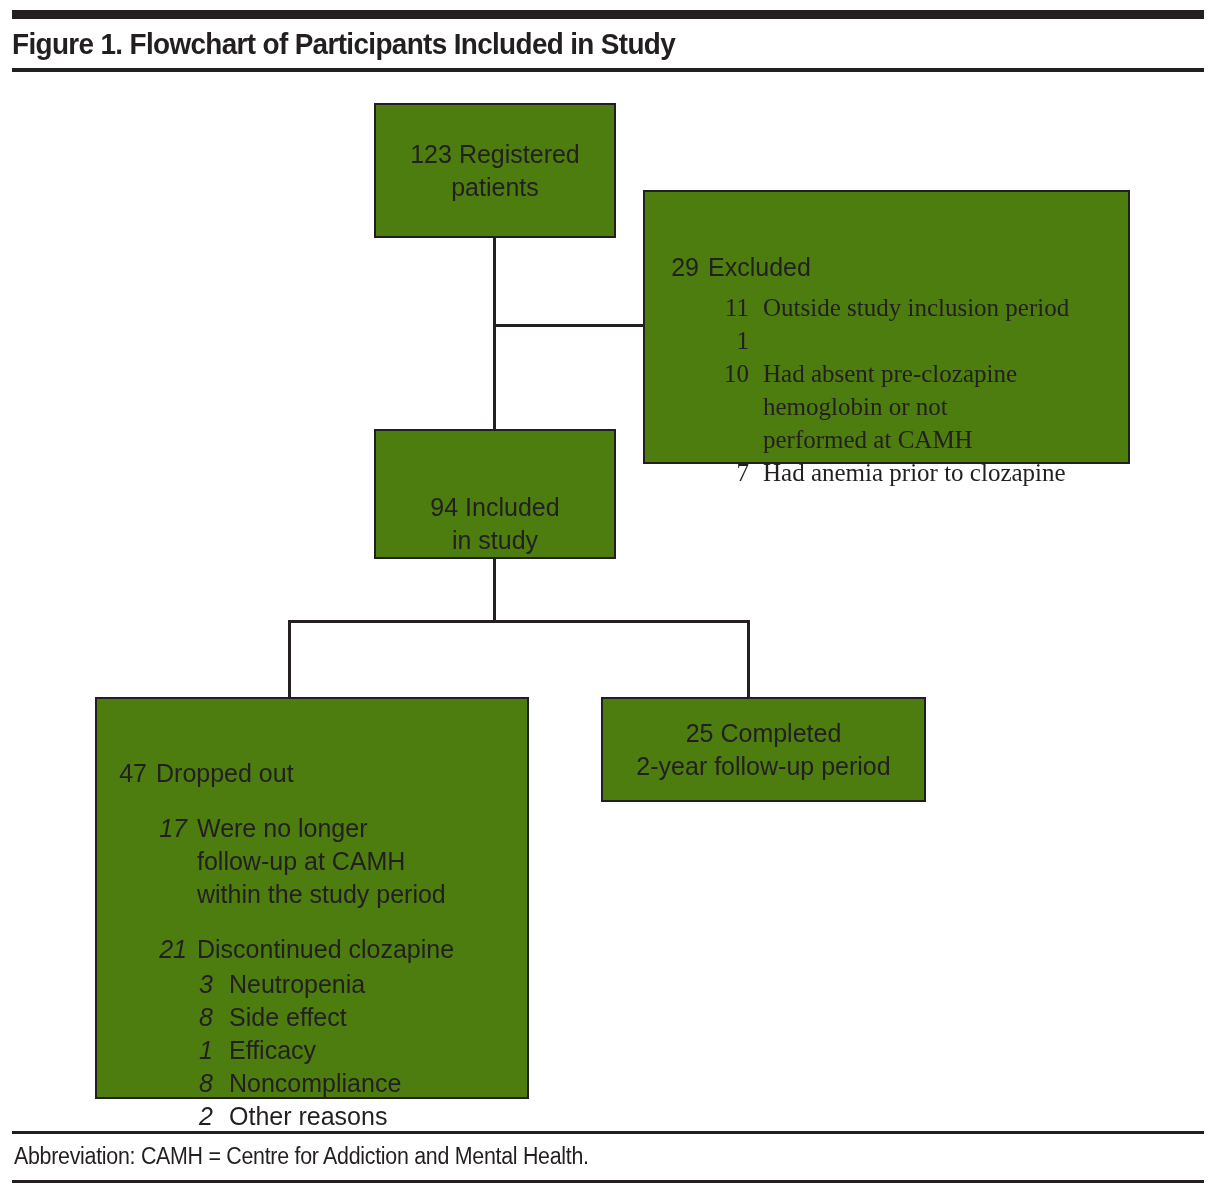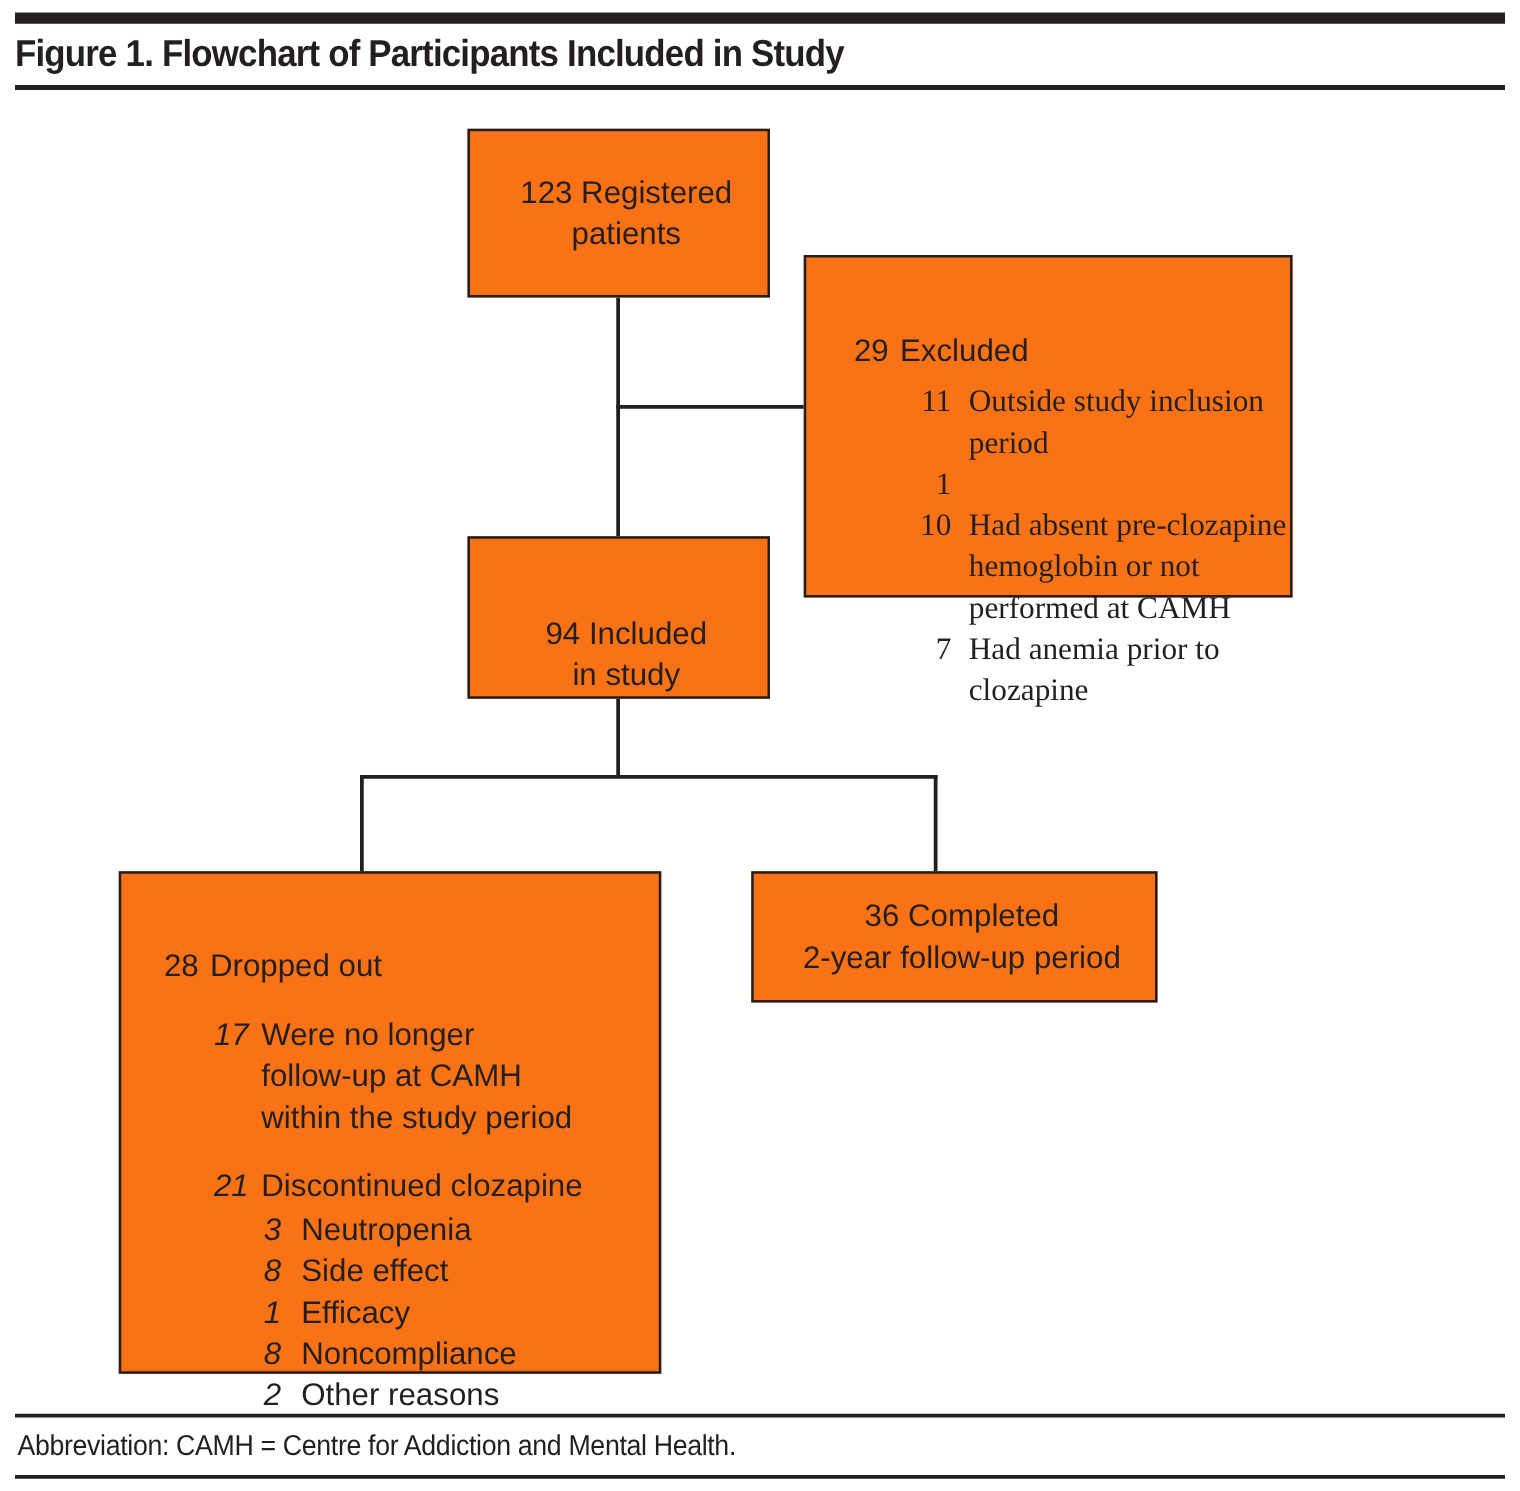--- a/index.html
+++ b/index.html
@@ -80,38 +80,37 @@
     top: 1180px;
     width: 1192px;
     height: 3px;
     background: #231f20;
   }
 
   
   .box {
     position: absolute;
     border: 2.5px solid #231f20;
-    background: #f97316;
+    background: #4d7c0f;
     box-sizing: border-box;
     font-size: 25px;
     line-height: 33px;
     color: #231f20;
-    padding-left: 12px;
   }
   .box.centered {
     display: flex;
     flex-direction: column;
     align-items: center;
     justify-content: center;
     text-align: center;
   }
 
   #box-registered { left: 374px; top: 103px;  width: 242px; height: 135px; }
   #box-included   { left: 374px; top: 429px;  width: 242px; height: 130px; justify-content: flex-end; }
-  #box-excluded   { left: 643px; top: 204px;  width: 391px; height: 274px; }
+  #box-excluded   { left: 643px; top: 190px;  width: 487px; height: 274px; }
   #box-dropped    { left: 95px;  top: 697px;  width: 434px; height: 402px; }
   #box-completed  { left: 601px; top: 697px;  width: 325px; height: 105px; }
 
   .box-line { display: block; }
 
   
   .list-head {
     display: flex;
     align-items: baseline;
     white-space: nowrap;
@@ -223,21 +222,21 @@
   </div>
 
   <div class="box centered" id="box-included">
     <span class="box-line">94 Included</span>
     <span class="box-line">in study</span>
   </div>
 
   <div class="box" id="box-dropped">
     <div class="inner">
       <div class="list-head">
-        <span class="num">28</span>
+        <span class="num">47</span>
         <span class="txt">Dropped out</span>
       </div>
 
       <div class="group">
         <div class="list-item">
           <span class="num">17</span>
           <span class="txt">Were no longer
 follow-up at CAMH
 within the study period</span>
         </div>
@@ -268,21 +267,21 @@
           <div class="list-item">
             <span class="num">2</span>
             <span class="txt">Other reasons</span>
           </div>
         </div>
       </div>
     </div>
   </div>
 
   <div class="box centered" id="box-completed">
-    <span class="box-line">36 Completed</span>
+    <span class="box-line">25 Completed</span>
     <span class="box-line">2-year follow-up period</span>
   </div>
 
   <div class="rule-foot-top"></div>
   <div class="footnote">Abbreviation: CAMH = Centre for Addiction and Mental Health.</div>
   <div class="rule-foot-bottom"></div>
 
 </div>
 
 </body></html>

